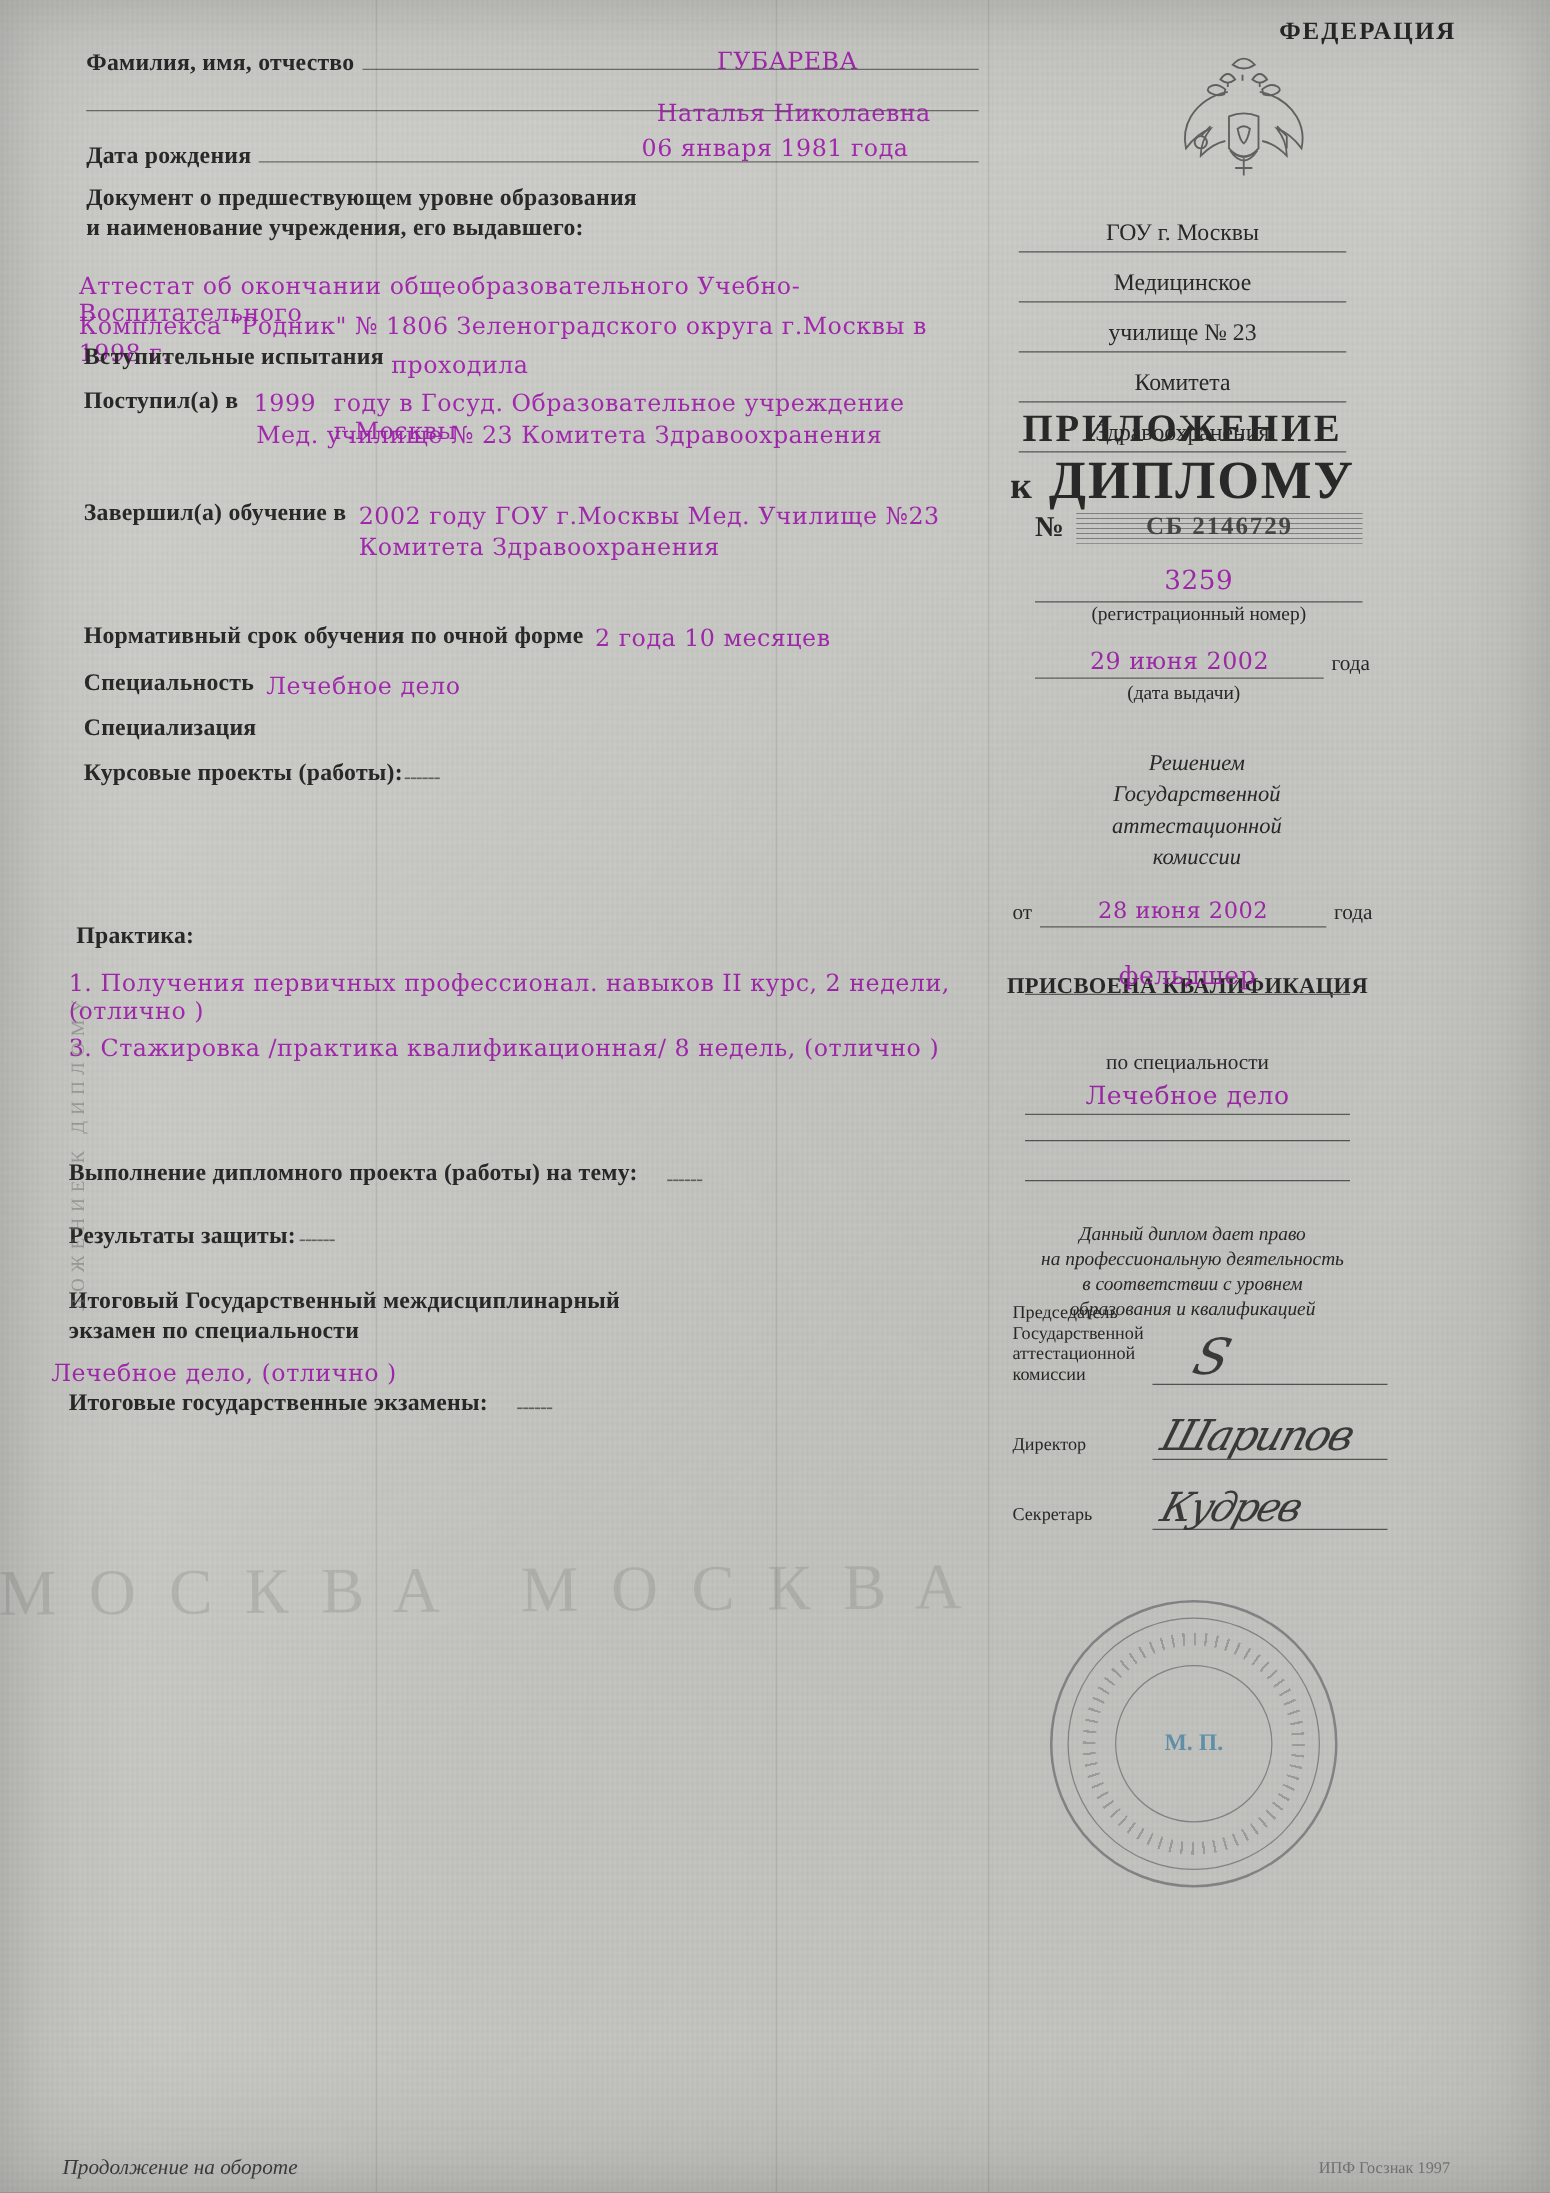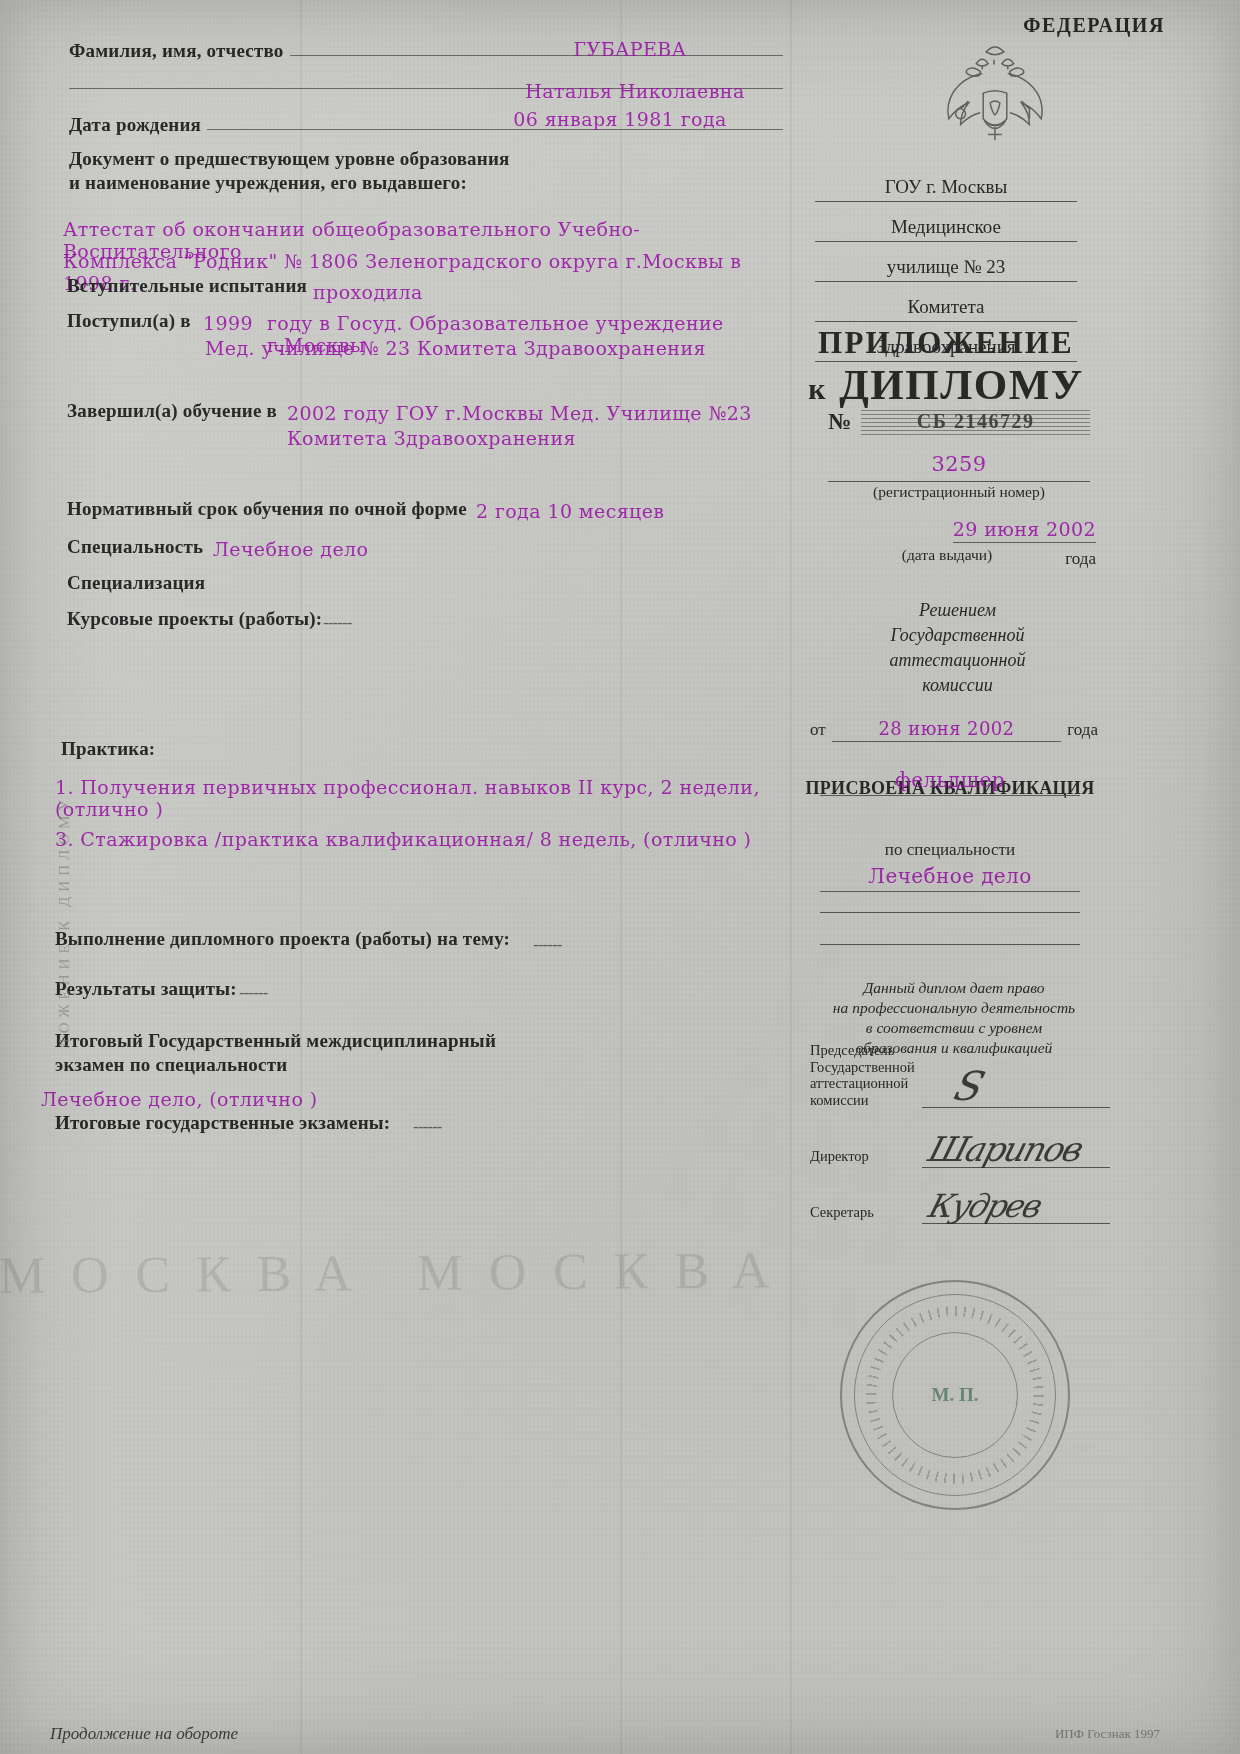--- a/index.html
+++ b/index.html
@@ -145,21 +145,21 @@
   .reg-line {
     position: absolute; left: 28px; top: 481px; width: 262px;
     border-bottom: 1.3px solid #585858;
   }
   .reg-cap {
     position: absolute; left: 28px; top: 483px; width: 262px;
     text-align: center; font-size: 15.5px;
   }
   .issue-row {
     position: absolute; left: 28px; top: 518px; width: 268px;
-    display: flex; align-items: flex-end; justify-content: flex-end; gap: 6px; flex-direction: column;
+    display: flex; align-items: flex-end; justify-content: flex-end; gap: 6px;
   }
   .issue-val {
     flex: 1; text-align: center; font-size: 19px;
     border-bottom: 1.3px solid #585858; padding-bottom: 2px;
   }
   .issue-suffix { font-size: 17px; padding-bottom: 2px; }
   .issue-cap {
     position: absolute; left: 28px; top: 546px; width: 238px;
     text-align: center; font-size: 15.5px;
   }
@@ -237,21 +237,21 @@
   .stamp .ring1, .stamp .ring2, .stamp .ring3 {
     position: absolute; border-radius: 50%;
     border: 2px solid #4b4b55;
   }
   .stamp .ring1 { inset: 0; }
   .stamp .ring2 { inset: 14px; border-width: 1.2px; }
   .stamp .ring3 { inset: 52px; border-width: 1.2px; }
   .stamp-mp {
     position: absolute; inset: 0;
     display: flex; align-items: center; justify-content: center;
-    font-size: 19px; font-weight: 700; color: #14532d;
+    font-size: 19px; font-weight: 700; color: #0369a1;
   }
   .stamp-ticks {
     position: absolute; inset: 26px; border-radius: 50%;
     background: repeating-conic-gradient(from 0deg, rgba(60,60,80,0.55) 0deg 1.2deg, rgba(0,0,0,0) 1.2deg 6deg);
     -webkit-mask: radial-gradient(circle, transparent 62%, #000 63%, #000 100%);
             mask: radial-gradient(circle, transparent 62%, #000 63%, #000 100%);
   }
   .footer-left {
     position: absolute; left: 50px; bottom: 10px;
     font-size: 17px; font-style: italic; color: #3a3a3a;

